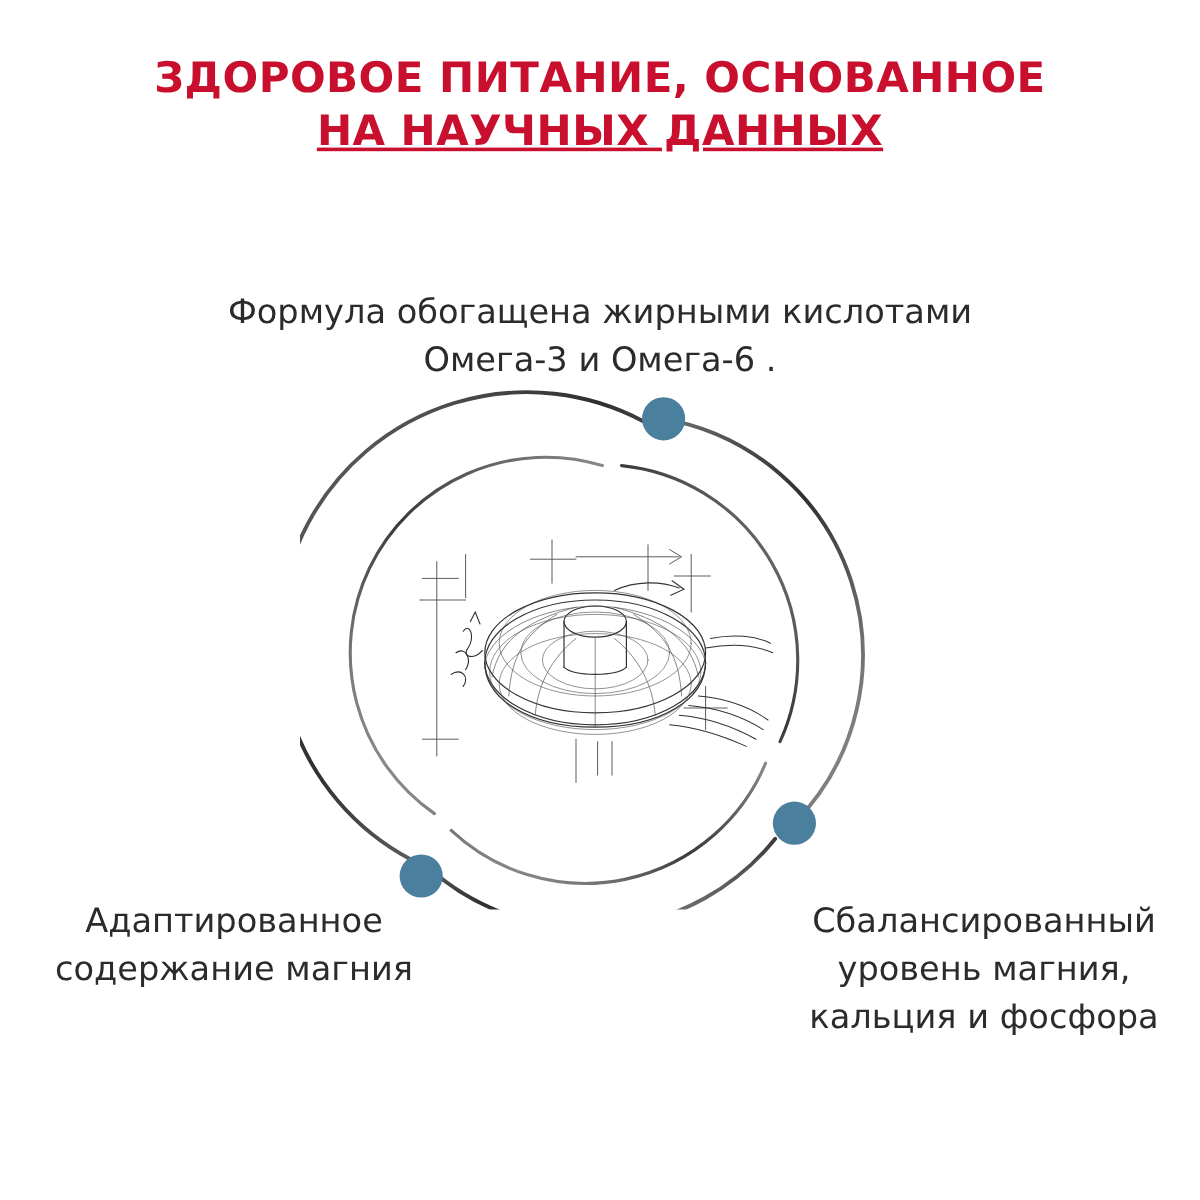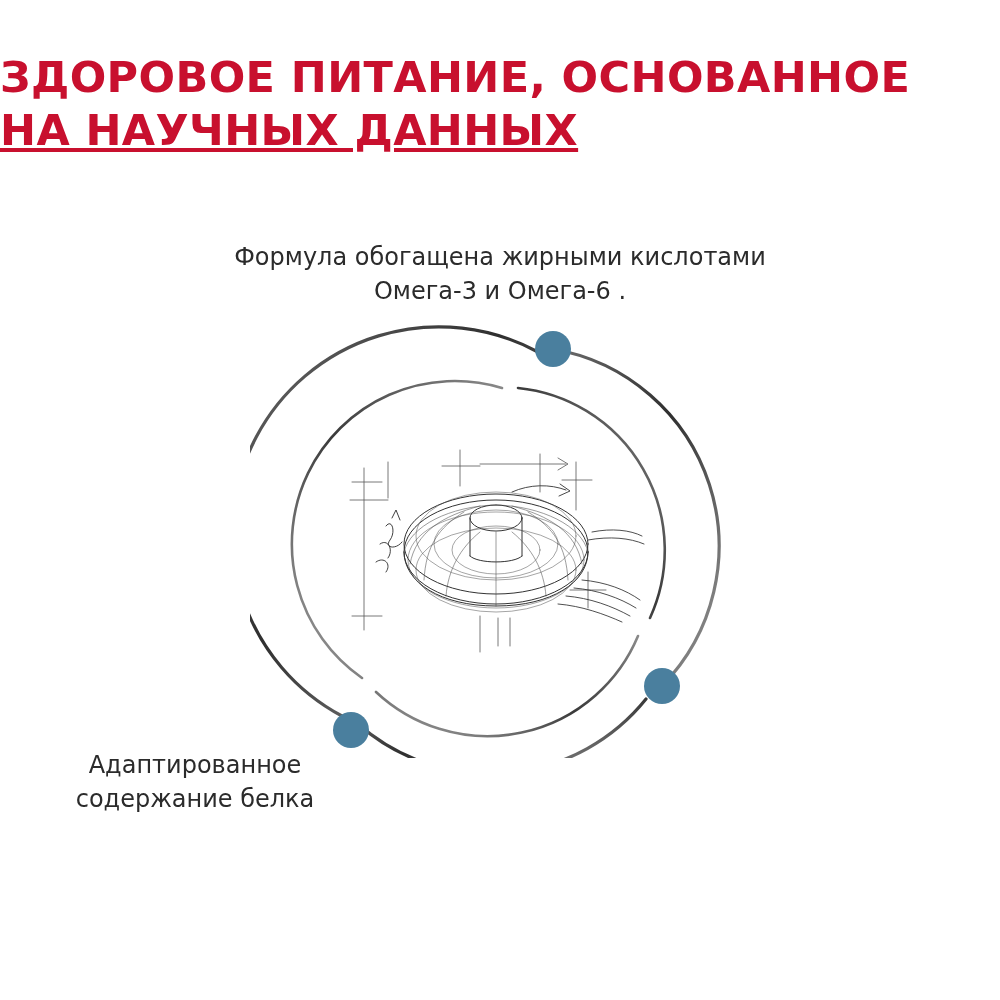--- a/index.html
+++ b/index.html
@@ -20,36 +20,36 @@
     position: absolute;
     inset: 0;
   }
 
   
   .headline {
     position: absolute;
     top: 22px;
     left: 0;
     width: 1000px;
-    text-align: left;
+    text-align: center;
     color: #c8102e;
     font-family: "DejaVu Sans", "Liberation Sans", sans-serif;
     font-weight: 700;
-    font-size: 43px;
+    font-size: 35px;
     line-height: 1.24;
     letter-spacing: 0.4px;
     text-transform: uppercase;
   }
   .headline .l1 { display: block; }
   .headline .l2 { display: block; text-decoration: underline; }
 
   
   .caption {
     position: absolute;
-    font-size: 24px;
+    font-size: 28px;
     line-height: 1.42;
     color: #2b2b2b;
     font-family: "DejaVu Sans", "Liberation Sans", sans-serif;
     font-weight: 400;
   }
   .caption-top {
     top: 240px;
     left: 180px;
     width: 640px;
     text-align: center;
@@ -88,22 +88,23 @@
 
 <div class="stage">
 
   <h1 class="headline">
     <span class="l1">ЗДОРОВОЕ ПИТАНИЕ, ОСНОВАННОЕ</span>
     <span class="l2">НА НАУЧНЫХ ДАННЫХ</span>
   </h1>
 
   <div class="caption caption-top">Формула обогащена жирными кислотами Омега-3 и Омега-6 .</div>
 
-  <div class="caption caption-left">Адаптированное содержание белка</div>
-
+  <div class="caption caption-left">Адаптированное содержание магния</div>
+
+  <div class="caption caption-right">Сбалансированный уровень магния, кальция и фосфора</div>
 
   <svg class="diagram" viewBox="0 0 500 440">
     <defs>
       <linearGradient id="gradOuter" x1="0" y1="0" x2="1" y2="1">
         <stop offset="0%" stop-color="#6e6e6e"></stop>
         <stop offset="45%" stop-color="#2f2f2f"></stop>
         <stop offset="100%" stop-color="#9b9b9b"></stop>
       </linearGradient>
       <linearGradient id="gradInner" x1="1" y1="0" x2="0" y2="1">
         <stop offset="0%" stop-color="#8a8a8a"></stop>

